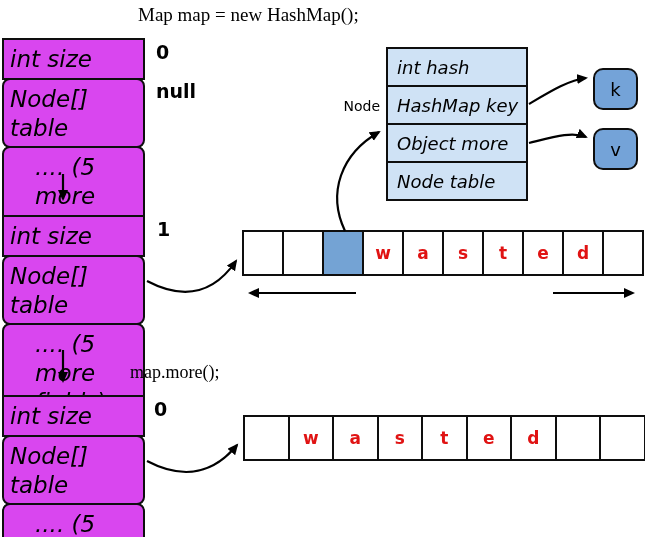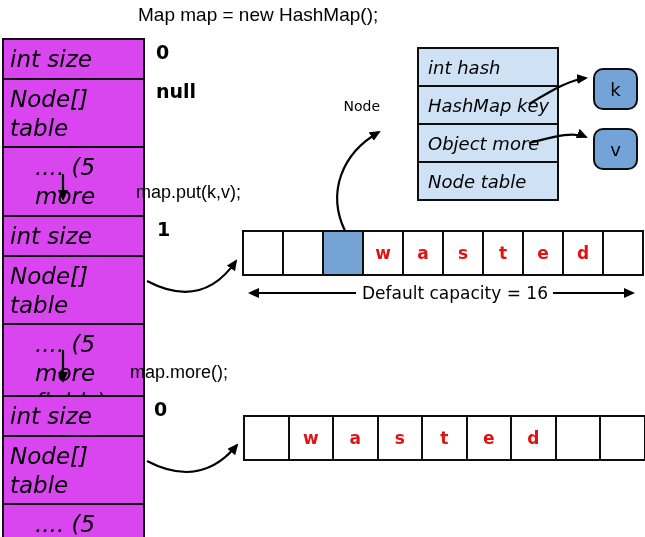--- a/index.html
+++ b/index.html
@@ -1,34 +1,34 @@
 <!DOCTYPE html>
 <html><head>
 <meta charset="utf-8">
 <style>
   html,body{margin:0;padding:0;background:#ffffff;}
   #canvas{position:relative;width:645px;height:537px;background:#ffffff;overflow:hidden;
           font-family:"DejaVu Sans", "Liberation Sans", sans-serif;color:#000;}
-  .mono{font-family:Liberation Sans, sans-serif;}
+  .mono{font-family:Liberation Serif, serif;}
   .abs{position:absolute;}
 
   
   .struct{position:absolute;left:2px;width:143px;}
   .srow{box-sizing:border-box;width:143px;background:#d946ef;border:2px solid #0e0e0e;
         font-style:italic;font-size:23px;line-height:1.25;padding:5px 5px 4px 6px;}
-  .srow + .srow{margin-top:-2px;}
+  .srow + .srow{margin-top:-2px;border-radius:8px;}
   .srow.tall{min-height:62px;padding-left:31px;}
 
   .val{position:absolute;font-weight:bold;font-size:19px;}
 
   .codelbl{position:absolute;font-size:18px;}
 
   
   .nrow{box-sizing:border-box;width:142px;background:#cfe2f5;border:2px solid #0e0e0e;
-        font-style:italic;font-size:18px;padding:8px 6px 7px 9px;margin-left:31px;}
+        font-style:italic;font-size:18px;padding:8px 6px 7px 9px;}
   .nrow + .nrow{margin-top:-2px;}
   #node-label{position:absolute;left:318px;top:98px;width:62px;text-align:right;font-size:14px;}
 
   
   .kvbox{position:absolute;box-sizing:border-box;width:45px;height:42px;background:#74a3d8;
          border:2px solid #0e0e0e;border-radius:10px;display:flex;align-items:center;
          justify-content:center;font-size:18px;}
 
   
   .barr{position:absolute;display:flex;}
@@ -52,21 +52,20 @@
   <div class="abs mono" style="left:138px;top:4px;font-size:19px;">Map map = new HashMap();</div>
 
   <div class="struct" style="top:38px;">
     <div class="srow">int size</div>
     <div class="srow">Node[] table</div>
     <div class="srow tall">.... (5 more fields)</div>
   </div>
   <div class="val" style="left:156px;top:41px;">0</div>
   <div class="val" style="left:156px;top:80px;text-align:right;">null</div>
 
-  <div class="codelbl mono" style="left:136px;top:182px;">map.put(k,v);</div>
 
   <div class="struct" style="top:215px;">
     <div class="srow">int size</div>
     <div class="srow">Node[] table</div>
     <div class="srow tall">.... (5 more fields)</div>
   </div>
   <div class="val" style="left:157px;top:218px;">1</div>
 
   <div class="codelbl mono" style="left:130px;top:362px;">map.more();</div>
 
@@ -94,21 +93,20 @@
     <div class="cell filled"></div>
     <div class="cell">w</div>
     <div class="cell">a</div>
     <div class="cell">s</div>
     <div class="cell">t</div>
     <div class="cell">e</div>
     <div class="cell">d</div>
     <div class="cell"></div>
   </div>
 
-  <div id="capacity-label">Default capacity = 16</div>
 
   <div class="barr barr2" style="left:243px;top:415px;">
     <div class="cell"></div>
     <div class="cell">w</div>
     <div class="cell">a</div>
     <div class="cell">s</div>
     <div class="cell">t</div>
     <div class="cell">e</div>
     <div class="cell">d</div>
     <div class="cell"></div>

